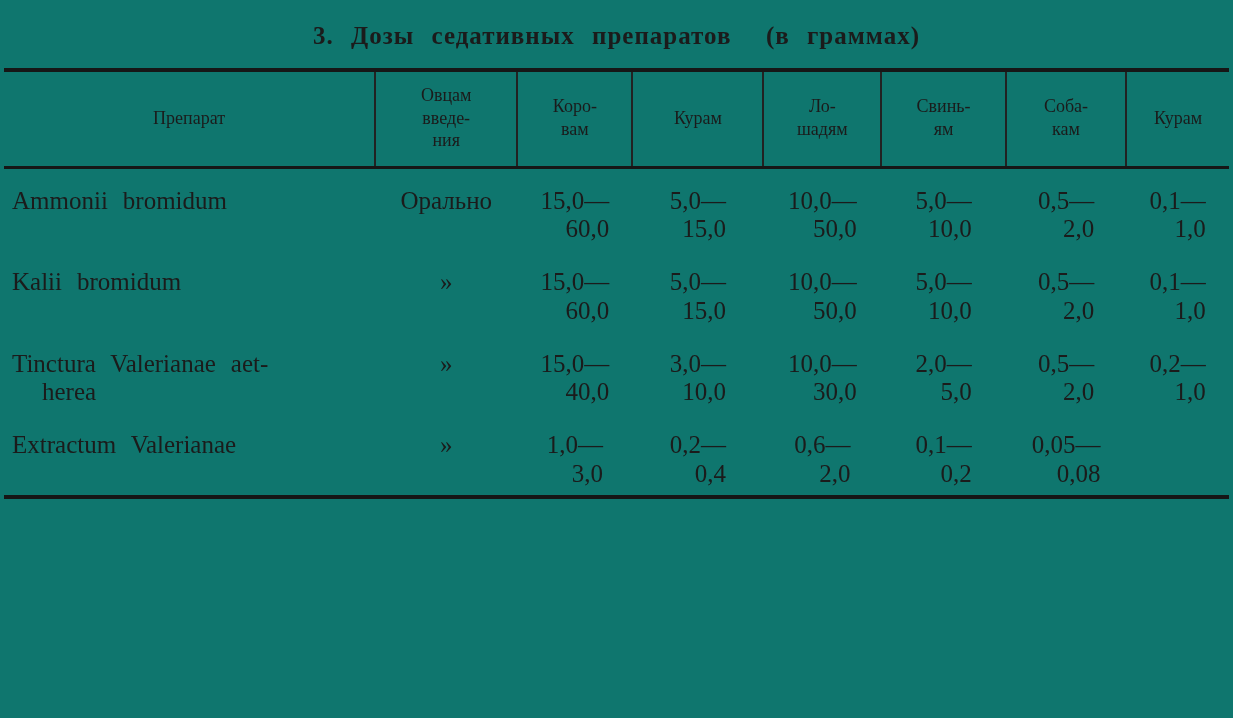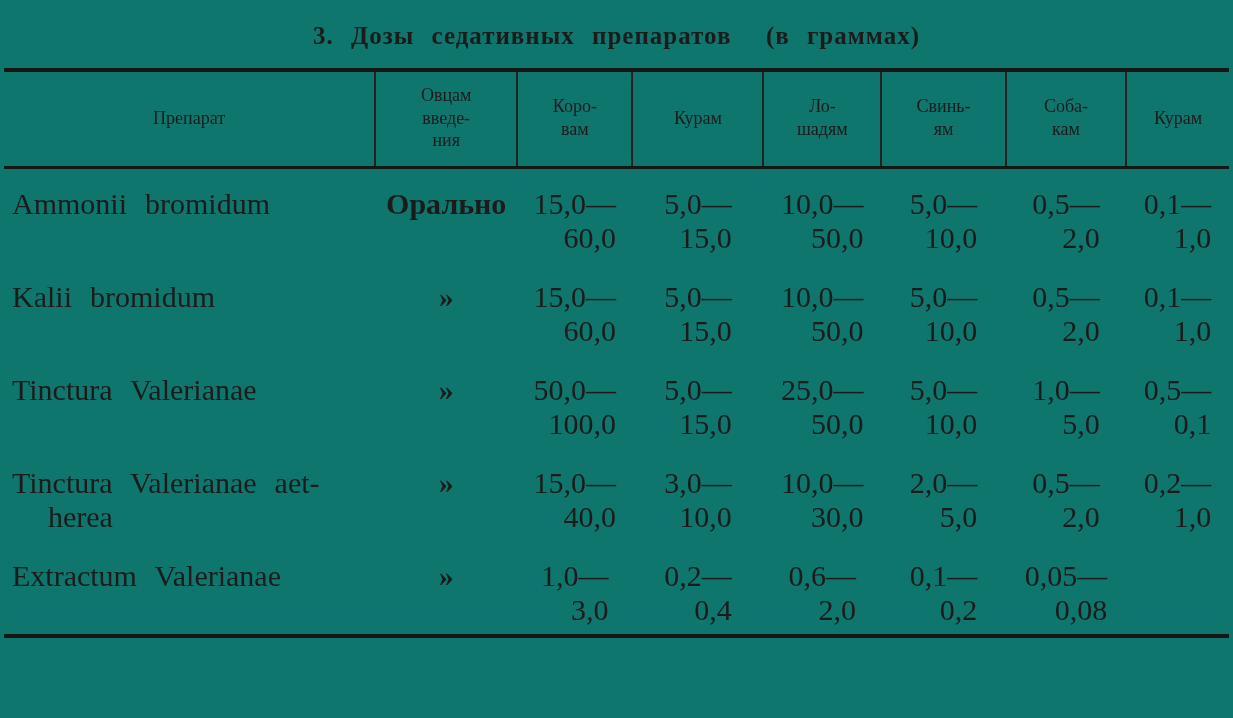--- a/index.html
+++ b/index.html
@@ -47,34 +47,33 @@
     vertical-align: middle;
     padding: 12px 4px 14px 4px;
     white-space: pre-line;
     line-height: 1.25;
     border-right: 2px solid #222;
   }
   th:last-child { border-right: none; }
   th.col-drug { }
   td {
     vertical-align: top;
-    font-size: 30px;
+    font-size: 25px;
     padding: 18px 2px 6px 2px;
     line-height: 1.15;
   }
   td.cell-drug {
     text-align: left;
     padding-left: 8px;
     white-space: pre-wrap;
     word-spacing: 0.35em;
   }
   td.cell-route {
     text-align: center;
     white-space: pre-line;
-    font-weight: bold;
   }
   td.cell-dose { text-align: center; }
   td.cell-dose .dose-lines {
     display: inline-block;
     text-align: right;
     white-space: pre-line;
   }
   
   col.c-drug   { width: 30.3%; }
   col.c-route  { width: 11.6%; }
@@ -152,36 +151,20 @@
         <td class="cell-dose"><span class="dose-lines">5,0—
 10,0</span></td>
         <td class="cell-dose"><span class="dose-lines">0,5—
 2,0</span></td>
         <td class="cell-dose"><span class="dose-lines">0,1—
 1,0</span></td>
       </tr>
 
 
 
-      <tr>
-        <td class="cell-drug">Tinctura Valerianae</td>
-        <td class="cell-route">»</td>
-        <td class="cell-dose"><span class="dose-lines">50,0—
-100,0</span></td>
-        <td class="cell-dose"><span class="dose-lines">5,0—
-15,0</span></td>
-        <td class="cell-dose"><span class="dose-lines">25,0—
-50,0</span></td>
-        <td class="cell-dose"><span class="dose-lines">5,0—
-10,0</span></td>
-        <td class="cell-dose"><span class="dose-lines">1,0—
-5,0</span></td>
-        <td class="cell-dose"><span class="dose-lines">0,5—
-0,1</span></td>
-      </tr>
 
       <tr>
         <td class="cell-drug">Tinctura Valerianae aet-
   herea</td>
         <td class="cell-route">»</td>
         <td class="cell-dose"><span class="dose-lines">15,0—
 40,0</span></td>
         <td class="cell-dose"><span class="dose-lines">3,0—
 10,0</span></td>
         <td class="cell-dose"><span class="dose-lines">10,0—

